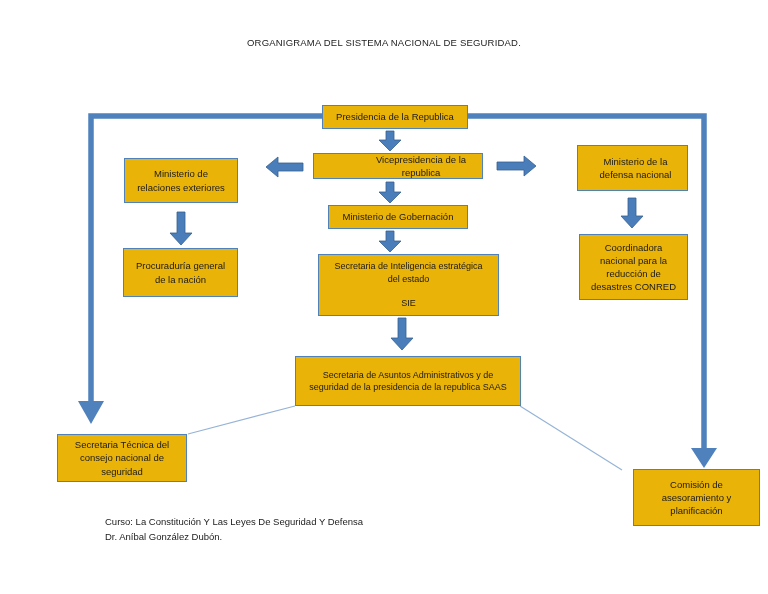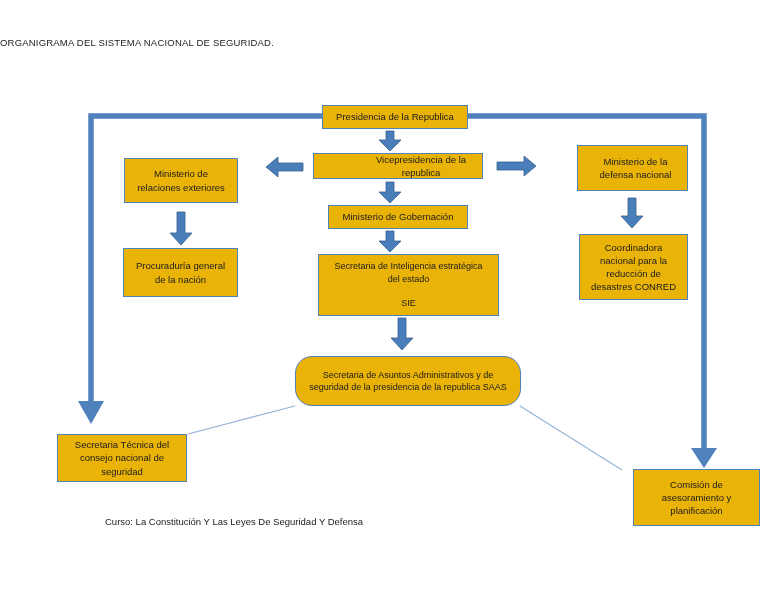--- a/index.html
+++ b/index.html
@@ -3,41 +3,41 @@
 <meta charset="utf-8">
 <style>
   html, body { margin: 0; padding: 0; background: #ffffff; }
   body {
     width: 768px; height: 594px; position: relative; overflow: hidden;
     font-family: "Liberation Sans", "DejaVu Sans", sans-serif;
     color: #1f1f1f;
   }
   .title {
     position: absolute; left: 0; top: 37px; width: 768px;
-    text-align: left; font-size: 9.5px; letter-spacing: 0.2px;
+    text-align: center; font-size: 9.5px; letter-spacing: 0.2px;
     color: #222;
   }
   .connectors { position: absolute; left: 0; top: 0; pointer-events: none; }
   .node {
     position: absolute; box-sizing: border-box;
     background: #eab308; border: 1.4px solid #4f81bd;
     display: flex; align-items: center; justify-content: center;
     text-align: center; white-space: pre-line;
     font-size: 9.5px; line-height: 1.38; color: #1b1b1b;
     padding: 1px 2px;
   }
   .n-presidencia   { left: 322px; top: 105px; width: 146px; height: 24px; }
   .n-vice          { left: 313px; top: 153px; width: 170px; height: 26px; padding-left: 48px; }
   .n-relaciones    { left: 124px; top: 158px; width: 114px; height: 45px; }
   .n-defensa       { left: 577px; top: 145px; width: 111px; height: 46px; padding-left: 8px; }
   .n-gobernacion   { left: 328px; top: 205px; width: 140px; height: 24px; }
   .n-procuraduria  { left: 123px; top: 248px; width: 115px; height: 49px; }
   .n-sie           { left: 318px; top: 254px; width: 181px; height: 62px; font-size: 9px; }
   .n-conred        { left: 579px; top: 234px; width: 109px; height: 66px; }
-  .n-saas          { left: 295px; top: 356px; width: 226px; height: 50px; font-size: 9px; border-radius: 17px; }
+  .n-saas          { left: 295px; top: 356px; width: 226px; height: 50px; font-size: 9px; }
   .n-sectecnica    { left: 57px;  top: 434px; width: 130px; height: 48px; }
   .n-comision      { left: 621px; top: 469px; width: 127px; height: 57px; margin-left: 12px; }
   .footer {
     position: absolute; left: 105px; top: 515px;
     font-size: 9.5px; line-height: 14.5px; color: #1b1b1b;
   }
 </style>
 </head>
 <body>
 
@@ -85,13 +85,14 @@
 seguridad de la presidencia de la republica SAAS</div>
 <div class="node n-sectecnica">Secretaria Técnica del
 consejo nacional de
 seguridad</div>
 <div class="node n-comision">Comisión de
 asesoramiento y
 planificación</div>
 
 <div class="footer">
   <div>Curso: La Constitución Y Las Leyes De Seguridad Y Defensa</div>
+  <div>Dr. Aníbal González Dubón.</div>
 </div>
 
 </body></html>

